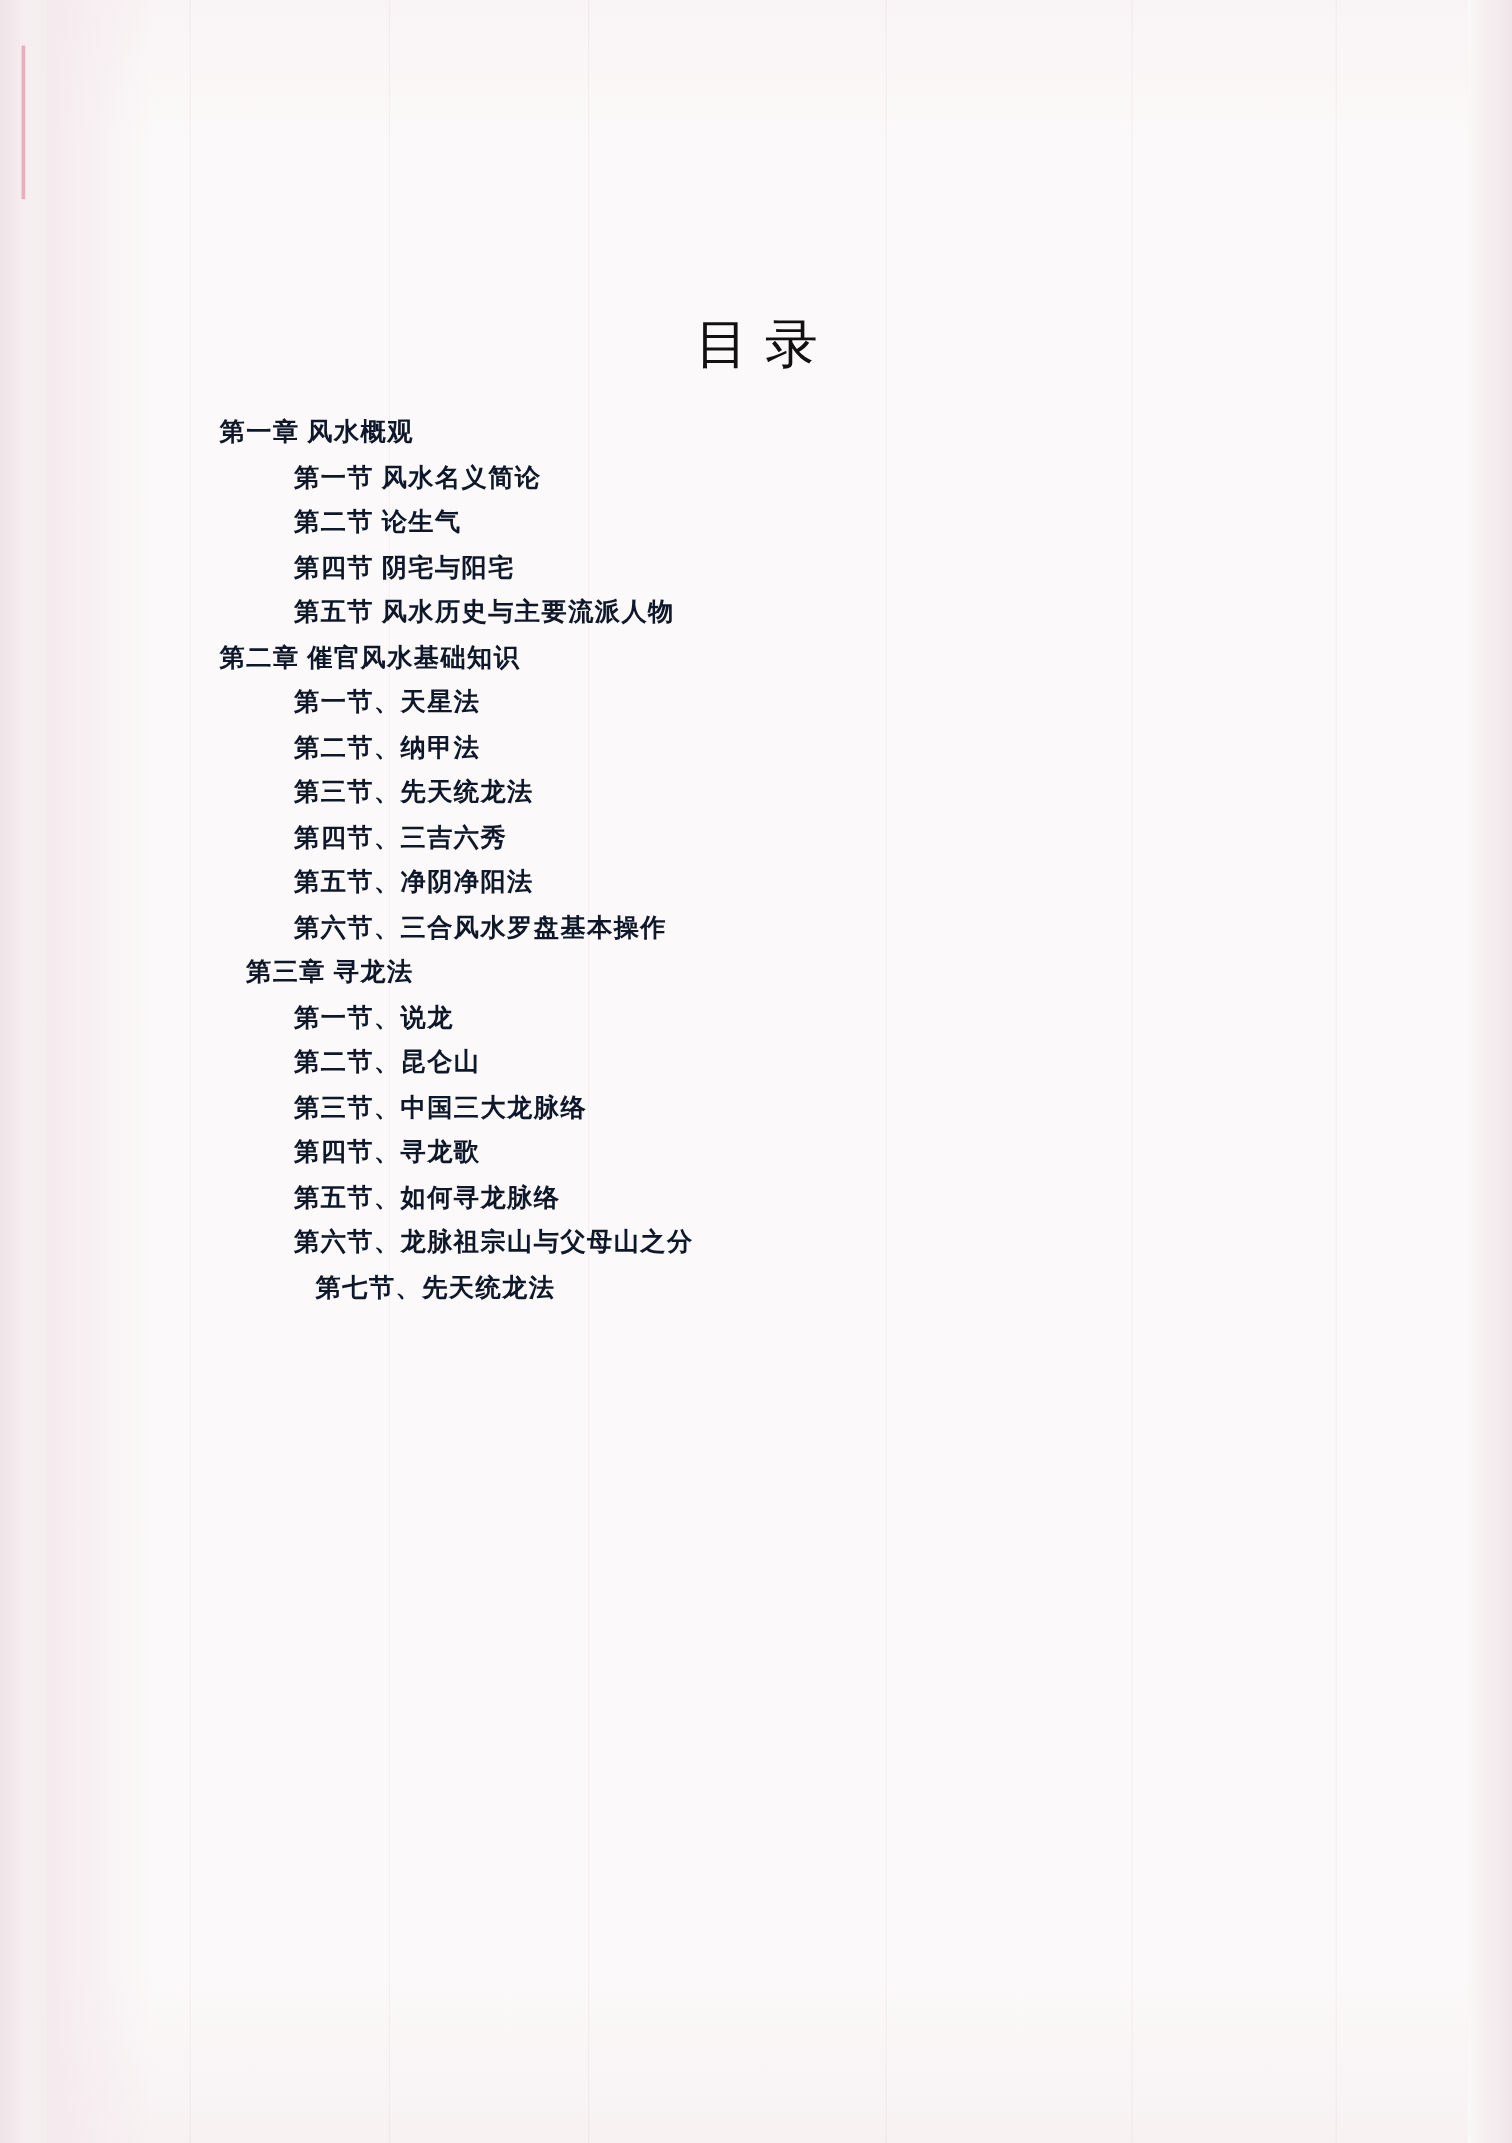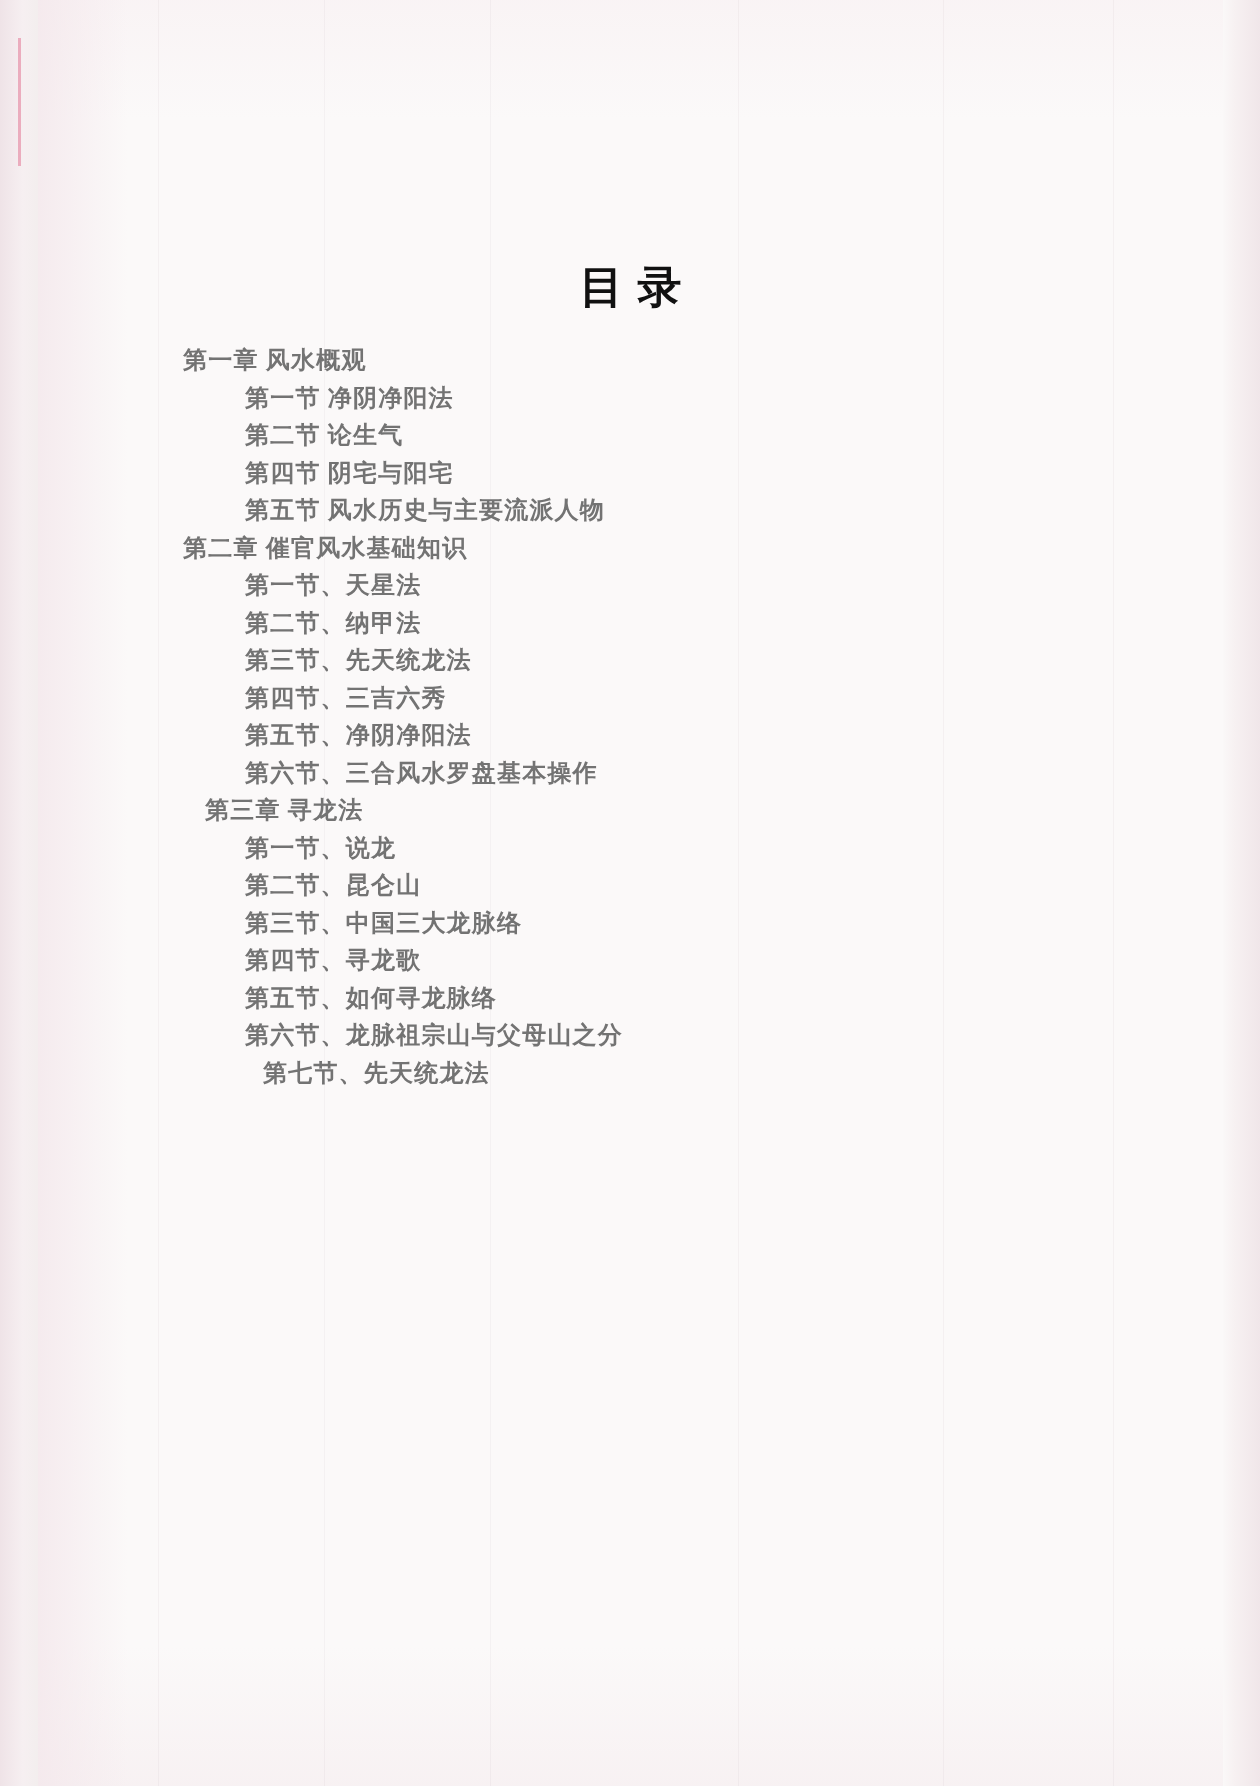--- a/index.html
+++ b/index.html
@@ -75,38 +75,38 @@
   }
 
   
   #toc-title {
     position: absolute;
     left: 0;
     top: 258px;
     width: 1185px;
     text-align: center;
     font-size: 44px;
-    font-weight: bold;
+    font-weight: normal;
     letter-spacing: 14px;
     color: #111;
     text-indent: 14px;
   }
   #toc-list {
     position: absolute;
     left: 145px;
     top: 342px;
     width: 980px;
   }
   .toc-line {
-    color: #737373;
+    color: #0f172a;
     white-space: nowrap;
     font-weight: bold;
     line-height: 37.5px;
     height: 37.5px;
-    font-size: 24px;
+    font-size: 21px;
     letter-spacing: 1.2px;
   }
   .lvl-chapter {
     padding-left: 0px;
   }
   .lvl-chapter.indent-1 {
     padding-left: 22px;
   }
   .lvl-section {
     padding-left: 62px;
@@ -129,21 +129,21 @@
     <i style="left:452px"></i>
     <i style="left:700px"></i>
     <i style="left:905px"></i>
     <i style="left:1075px"></i>
   </div>
 
   <div id="toc-title">目录</div>
 
   <div id="toc-list">
       <div class="toc-line lvl-chapter">第一章 风水概观</div>
-      <div class="toc-line lvl-section">第一节 净阴净阳法</div>
+      <div class="toc-line lvl-section">第一节 风水名义简论</div>
       <div class="toc-line lvl-section">第二节 论生气</div>
       <div class="toc-line lvl-section">第四节 阴宅与阳宅</div>
       <div class="toc-line lvl-section">第五节 风水历史与主要流派人物</div>
       <div class="toc-line lvl-chapter">第二章 催官风水基础知识</div>
       <div class="toc-line lvl-section">第一节、天星法</div>
       <div class="toc-line lvl-section">第二节、纳甲法</div>
       <div class="toc-line lvl-section">第三节、先天统龙法</div>
       <div class="toc-line lvl-section">第四节、三吉六秀</div>
       <div class="toc-line lvl-section">第五节、净阴净阳法</div>
       <div class="toc-line lvl-section">第六节、三合风水罗盘基本操作</div>

